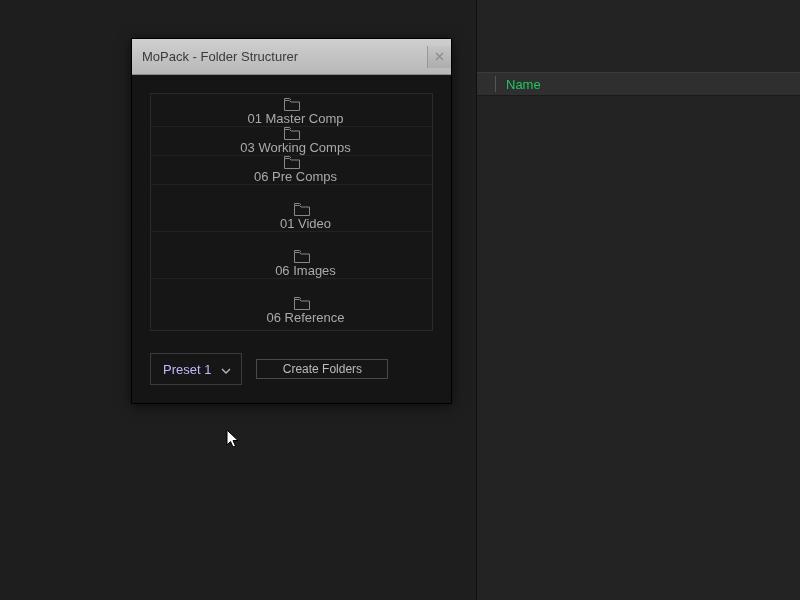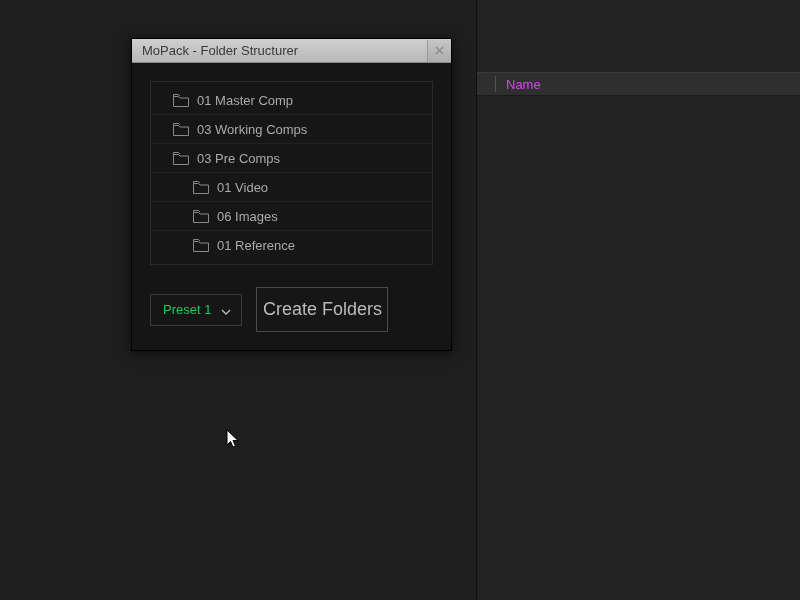--- a/index.html
+++ b/index.html
@@ -34,21 +34,21 @@
     margin-top: 36px;
   }
   .right-panel-header .col-divider {
     width: 1px;
     height: 16px;
     background: #555;
     margin-left: 18px;
     margin-right: 10px;
   }
   .right-panel-header .col-label {
-    color: #d946ef;
+    color: #22c55e;
     font-size: 13px;
   }
   .right-panel-body {
     background: #232323;
     height: calc(100% - 60px);
   }
   .right-panel-top {
     height: 36px;
     background: #232323;
   }
@@ -57,21 +57,21 @@
   .dialog {
     position: absolute;
     left: 131px;
     top: 38px;
     width: 321px;
     background: #151515;
     border: 1px solid #000;
     box-shadow: 0 2px 12px rgba(0,0,0,0.6);
   }
   .dialog-titlebar {
-    height: 24px;
+    height: 36px;
     background: linear-gradient(#cfcfcf, #b8b8b8);
     display: flex;
     align-items: center;
     justify-content: space-between;
     padding-left: 10px;
     border-bottom: 1px solid #888;
   }
   .dialog-title {
     color: #3a3a3a;
     font-size: 13px;
@@ -101,29 +101,30 @@
     padding: 4px 0;
     margin-bottom: 22px;
   }
   .tree-row {
     height: 29px;
     display: flex;
     align-items: center;
     padding-left: 8px;
     border-bottom: 1px solid #222;
     cursor: pointer;
+    flex-direction: column;
   }
   .tree-row:last-child { border-bottom: none; }
   .tree-row .expand-slot {
     width: 14px;
     display: flex;
     align-items: center;
     justify-content: center;
   }
-  .tree-row.child { padding-left: 28px; }
+  .tree-row.child { padding-left: 28px; margin-top: 18px; }
   .expand-icon {
     width: 10px;
     height: 10px;
   }
   .expand-icon svg { display: block; }
   .folder-icon {
     width: 16px;
     height: 13px;
     margin-right: 8px;
     flex-shrink: 0;
@@ -140,41 +141,41 @@
     gap: 14px;
     align-items: center;
   }
   .preset-select {
     height: 32px;
     border: 1px solid #3a3a3a;
     background: #161616;
     display: flex;
     align-items: center;
     padding: 0 10px 0 12px;
-    color: #22c55e;
+    color: #c4b5fd;
     font-size: 13px;
     cursor: pointer;
     position: relative;
     min-width: 92px;
     justify-content: space-between;
   }
   .preset-select .chev {
     margin-left: 10px;
     width: 10px;
     height: 10px;
   }
   .create-btn {
-    height: 45px;
+    height: 20px;
     border: 1px solid #4a4a4a;
     background: #161616;
     display: flex;
     align-items: center;
     justify-content: center;
     color: #bbb;
-    font-size: 18px;
+    font-size: 12px;
     cursor: pointer;
     min-width: 132px;
   }
 
   
   .cursor {
     position: absolute;
     left: 226px;
     top: 429px;
     width: 16px;
@@ -229,21 +230,21 @@
         <span class="tree-label">03 Working Comps</span>
       </div>
 
       <div class="tree-row">
         <span class="expand-slot"></span>
         <span class="folder-icon">
           <svg viewBox="0 0 16 13">
               <path d="M0.5 2.5 h5 l1.5 1.5 h8.5 v8.5 h-15 z M0.5 2.5 v-2 h5 l1.5 1.5" fill="none" stroke="#888" stroke-width="1"></path>
             </svg>
         </span>
-        <span class="tree-label">03 Pre Comps</span>
+        <span class="tree-label">06 Pre Comps</span>
       </div>
 
 
       <div class="tree-row child">
         <span class="expand-slot"></span>
         <span class="folder-icon">
           <svg viewBox="0 0 16 13">
               <path d="M0.5 2.5 h5 l1.5 1.5 h8.5 v8.5 h-15 z M0.5 2.5 v-2 h5 l1.5 1.5" fill="none" stroke="#888" stroke-width="1"></path>
             </svg>
         </span>
@@ -262,21 +263,21 @@
 
 
 
       <div class="tree-row child">
         <span class="expand-slot"></span>
         <span class="folder-icon">
           <svg viewBox="0 0 16 13">
               <path d="M0.5 2.5 h5 l1.5 1.5 h8.5 v8.5 h-15 z M0.5 2.5 v-2 h5 l1.5 1.5" fill="none" stroke="#888" stroke-width="1"></path>
             </svg>
         </span>
-        <span class="tree-label">01 Reference</span>
+        <span class="tree-label">06 Reference</span>
       </div>
 
     </div>
 
     <div class="controls">
       <div class="preset-select">
         <span>Preset 1</span>
         <span class="chev">
           <svg width="10" height="10" viewBox="0 0 10 10">
               <path d="M1 3 L5 7 L9 3" fill="none" stroke="#bbb" stroke-width="1.3"></path>

